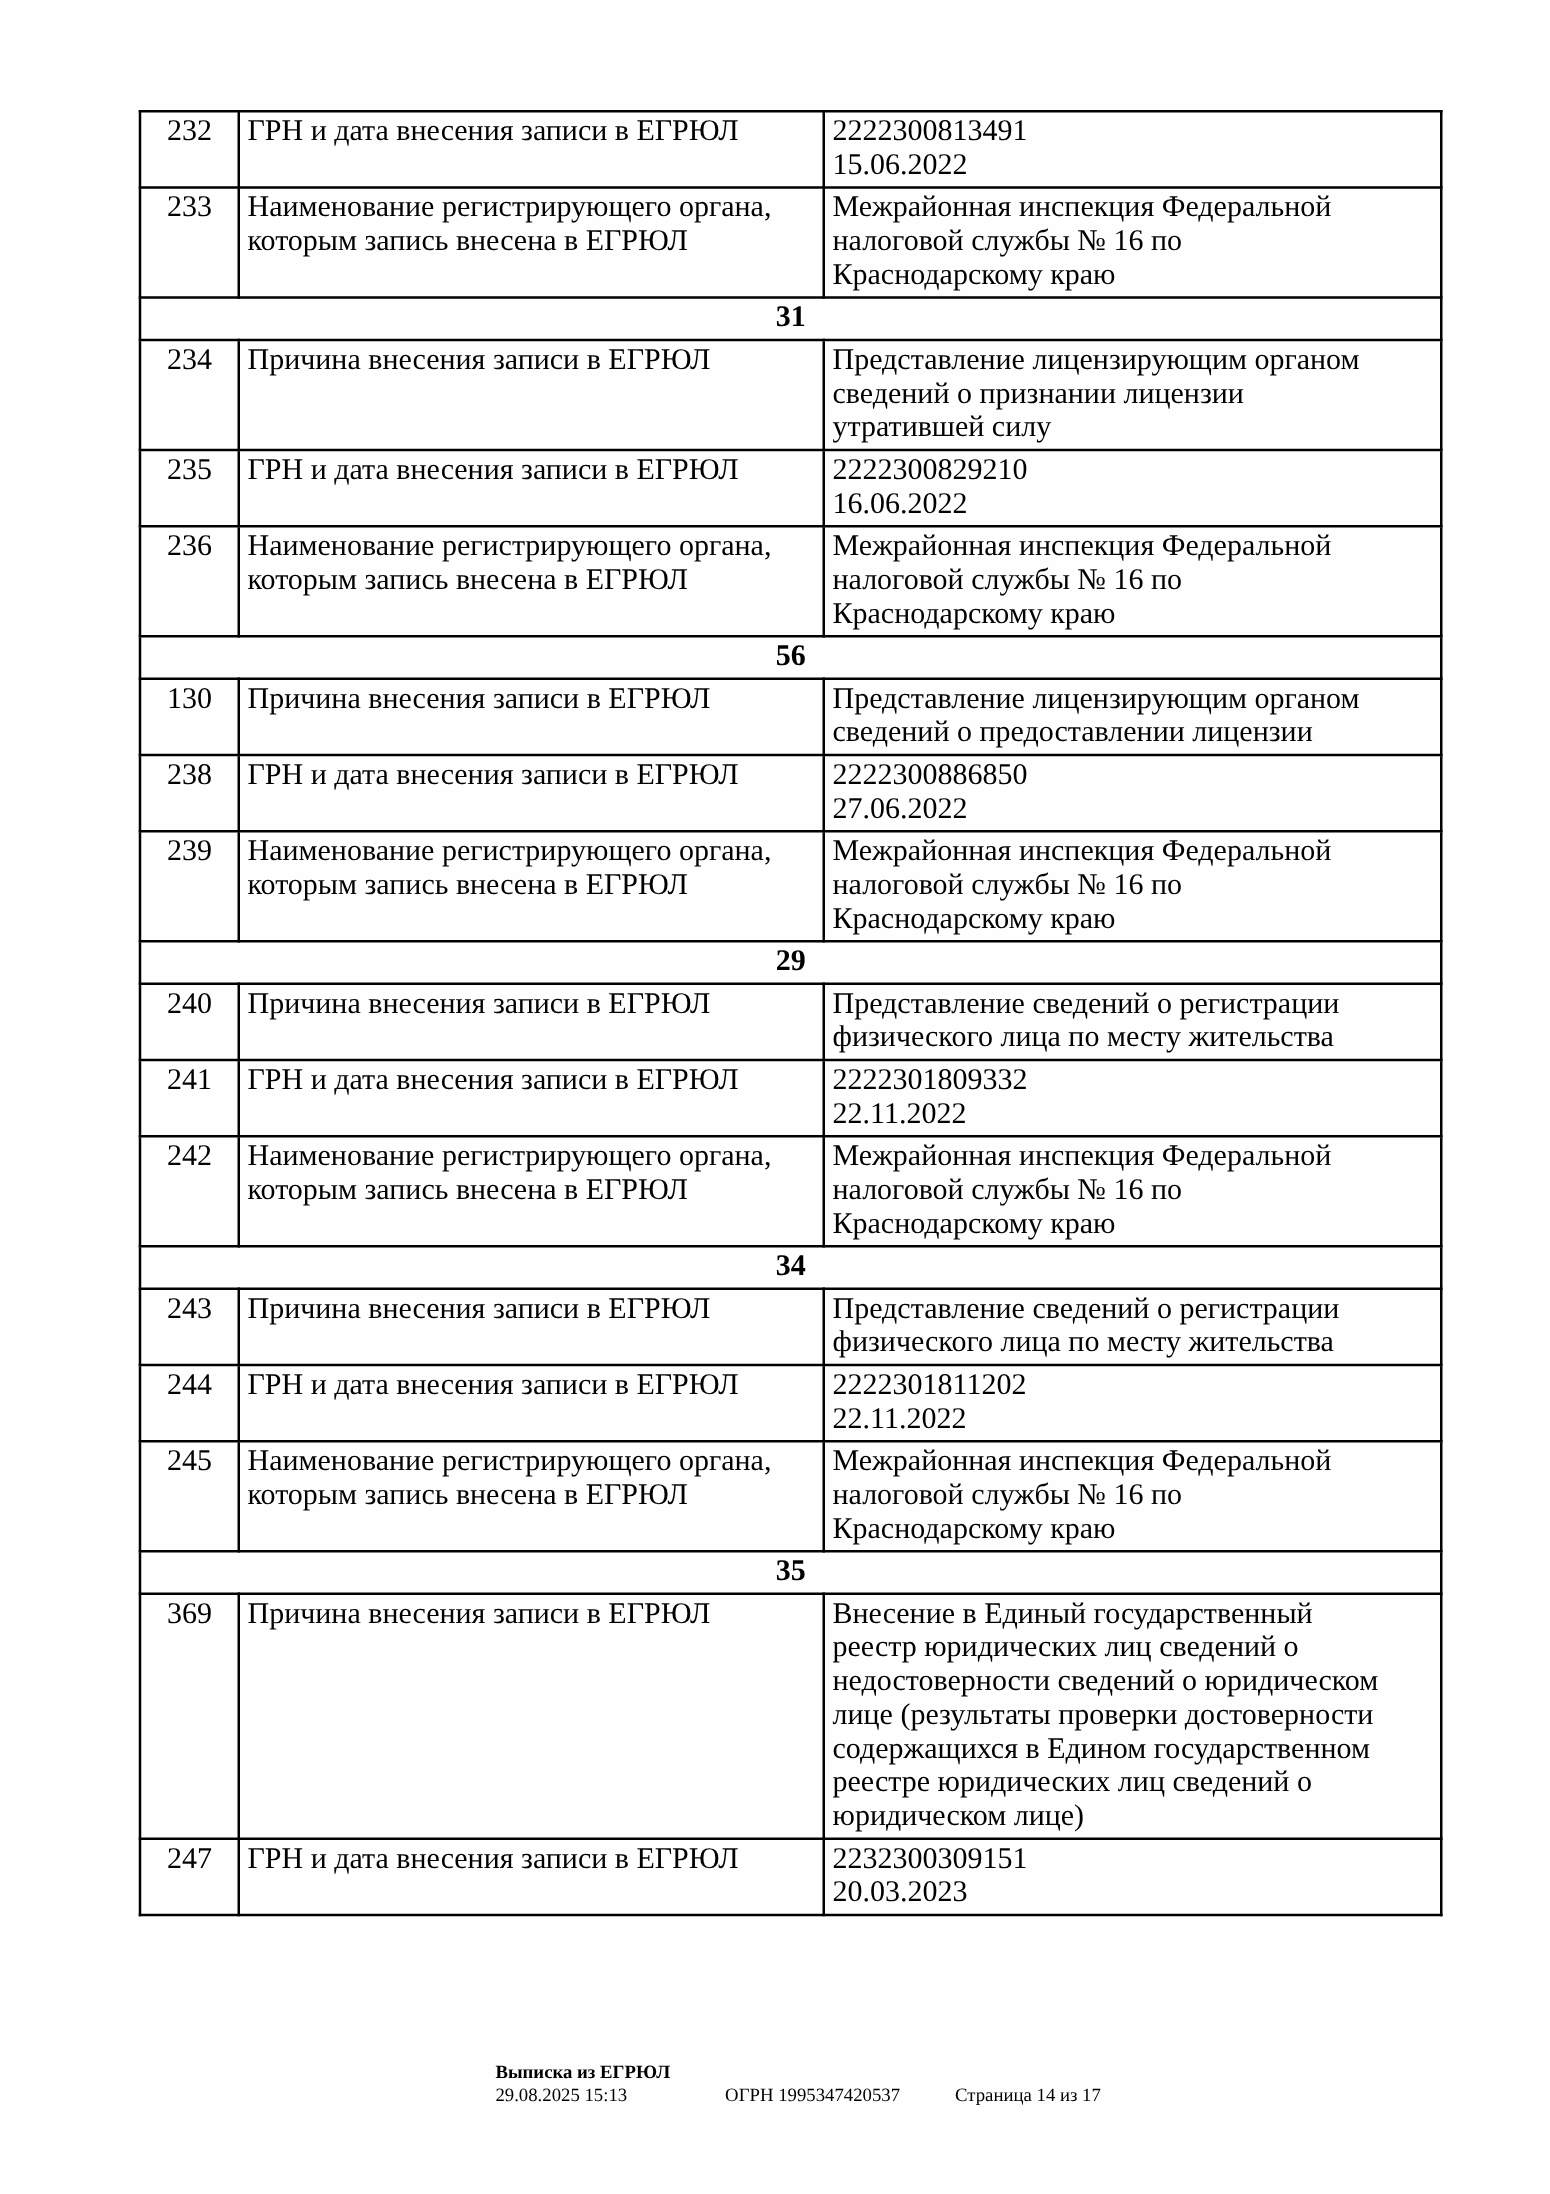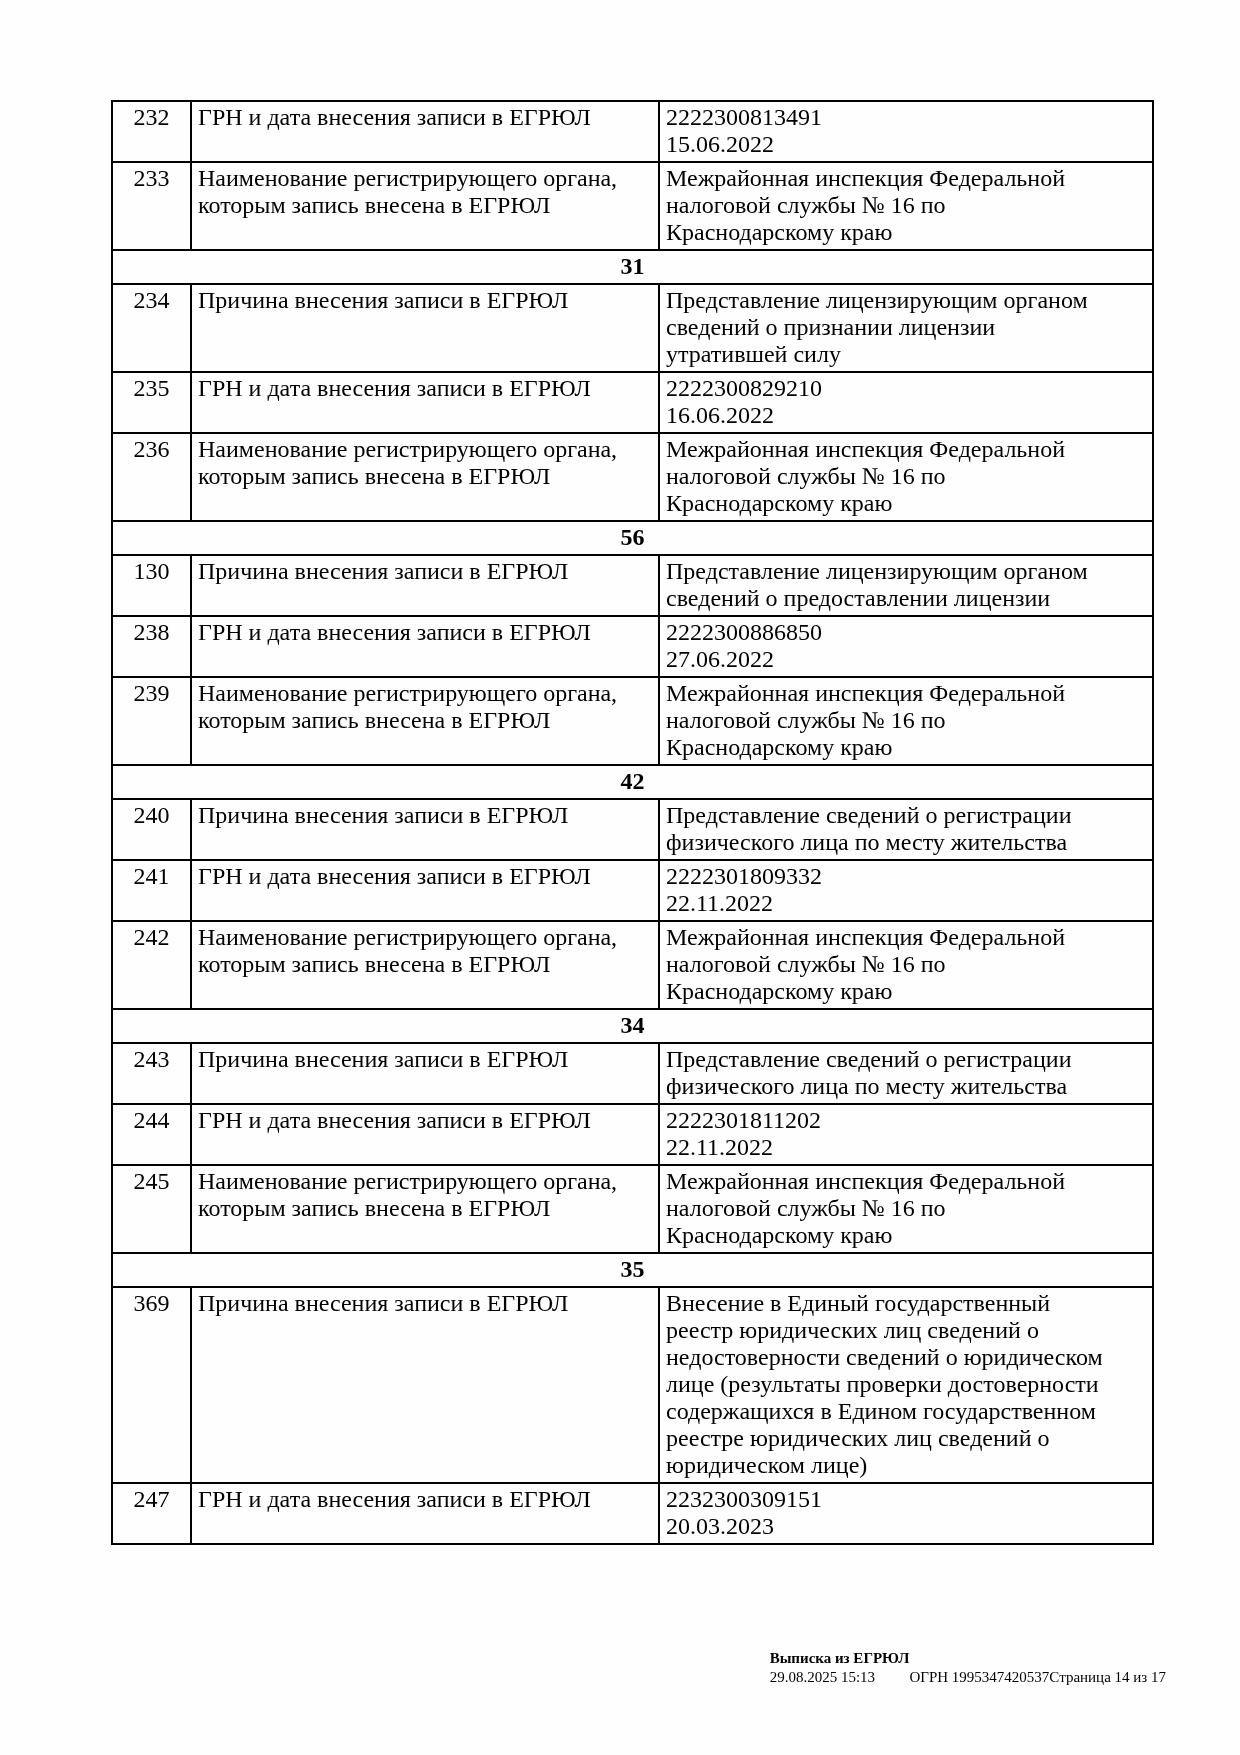--- a/index.html
+++ b/index.html
@@ -16,21 +16,21 @@
     -webkit-font-smoothing: antialiased;
   }
   .page {
     position: absolute;
     inset: 0;
     background: #fefefe;
   }
   table.records {
     position: absolute;
     left: 111px;
-    top: 100px;
+    top: 88px;
     width: 1041px;
     border-collapse: collapse;
     table-layout: fixed;
     font-size: 24px;
     line-height: 27px;
   }
   table.records td {
     border: 2px solid #000000;
     vertical-align: top;
     padding: 2px 6px 3px 6px;
@@ -46,24 +46,25 @@
     font-weight: bold;
     padding-top: 1px;
     padding-bottom: 2px;
   }
   .footer {
     position: absolute;
     left: 111px;
     width: 1055px;
     top: 1649px;
     display: flex;
-    justify-content: flex-end;
+    justify-content: center;
     align-items: flex-end;
     font-size: 15px;
     line-height: 19px;
+    gap: 44px;
   }
   .footer-doc {
     font-weight: bold;
   }
   .footer-center, .footer-right {
     white-space: nowrap;
   }
 </style>
 </head>
 <body>
@@ -117,21 +118,21 @@
           <td class="num-cell">238</td>
           <td class="label-cell">ГРН и дата внесения записи в ЕГРЮЛ</td>
           <td class="value-cell">2222300886850<br>27.06.2022</td>
         </tr>
         <tr>
           <td class="num-cell">239</td>
           <td class="label-cell">Наименование регистрирующего органа,<br>которым запись внесена в ЕГРЮЛ</td>
           <td class="value-cell">Межрайонная инспекция Федеральной<br>налоговой службы № 16 по<br>Краснодарскому краю</td>
         </tr>
         <tr>
-          <td colspan="3" class="section-cell">42</td>
+          <td colspan="3" class="section-cell">29</td>
         </tr>
         <tr>
           <td class="num-cell">240</td>
           <td class="label-cell">Причина внесения записи в ЕГРЮЛ</td>
           <td class="value-cell">Представление сведений о регистрации<br>физического лица по месту жительства</td>
         </tr>
         <tr>
           <td class="num-cell">241</td>
           <td class="label-cell">ГРН и дата внесения записи в ЕГРЮЛ</td>
           <td class="value-cell">2222301809332<br>22.11.2022</td>

